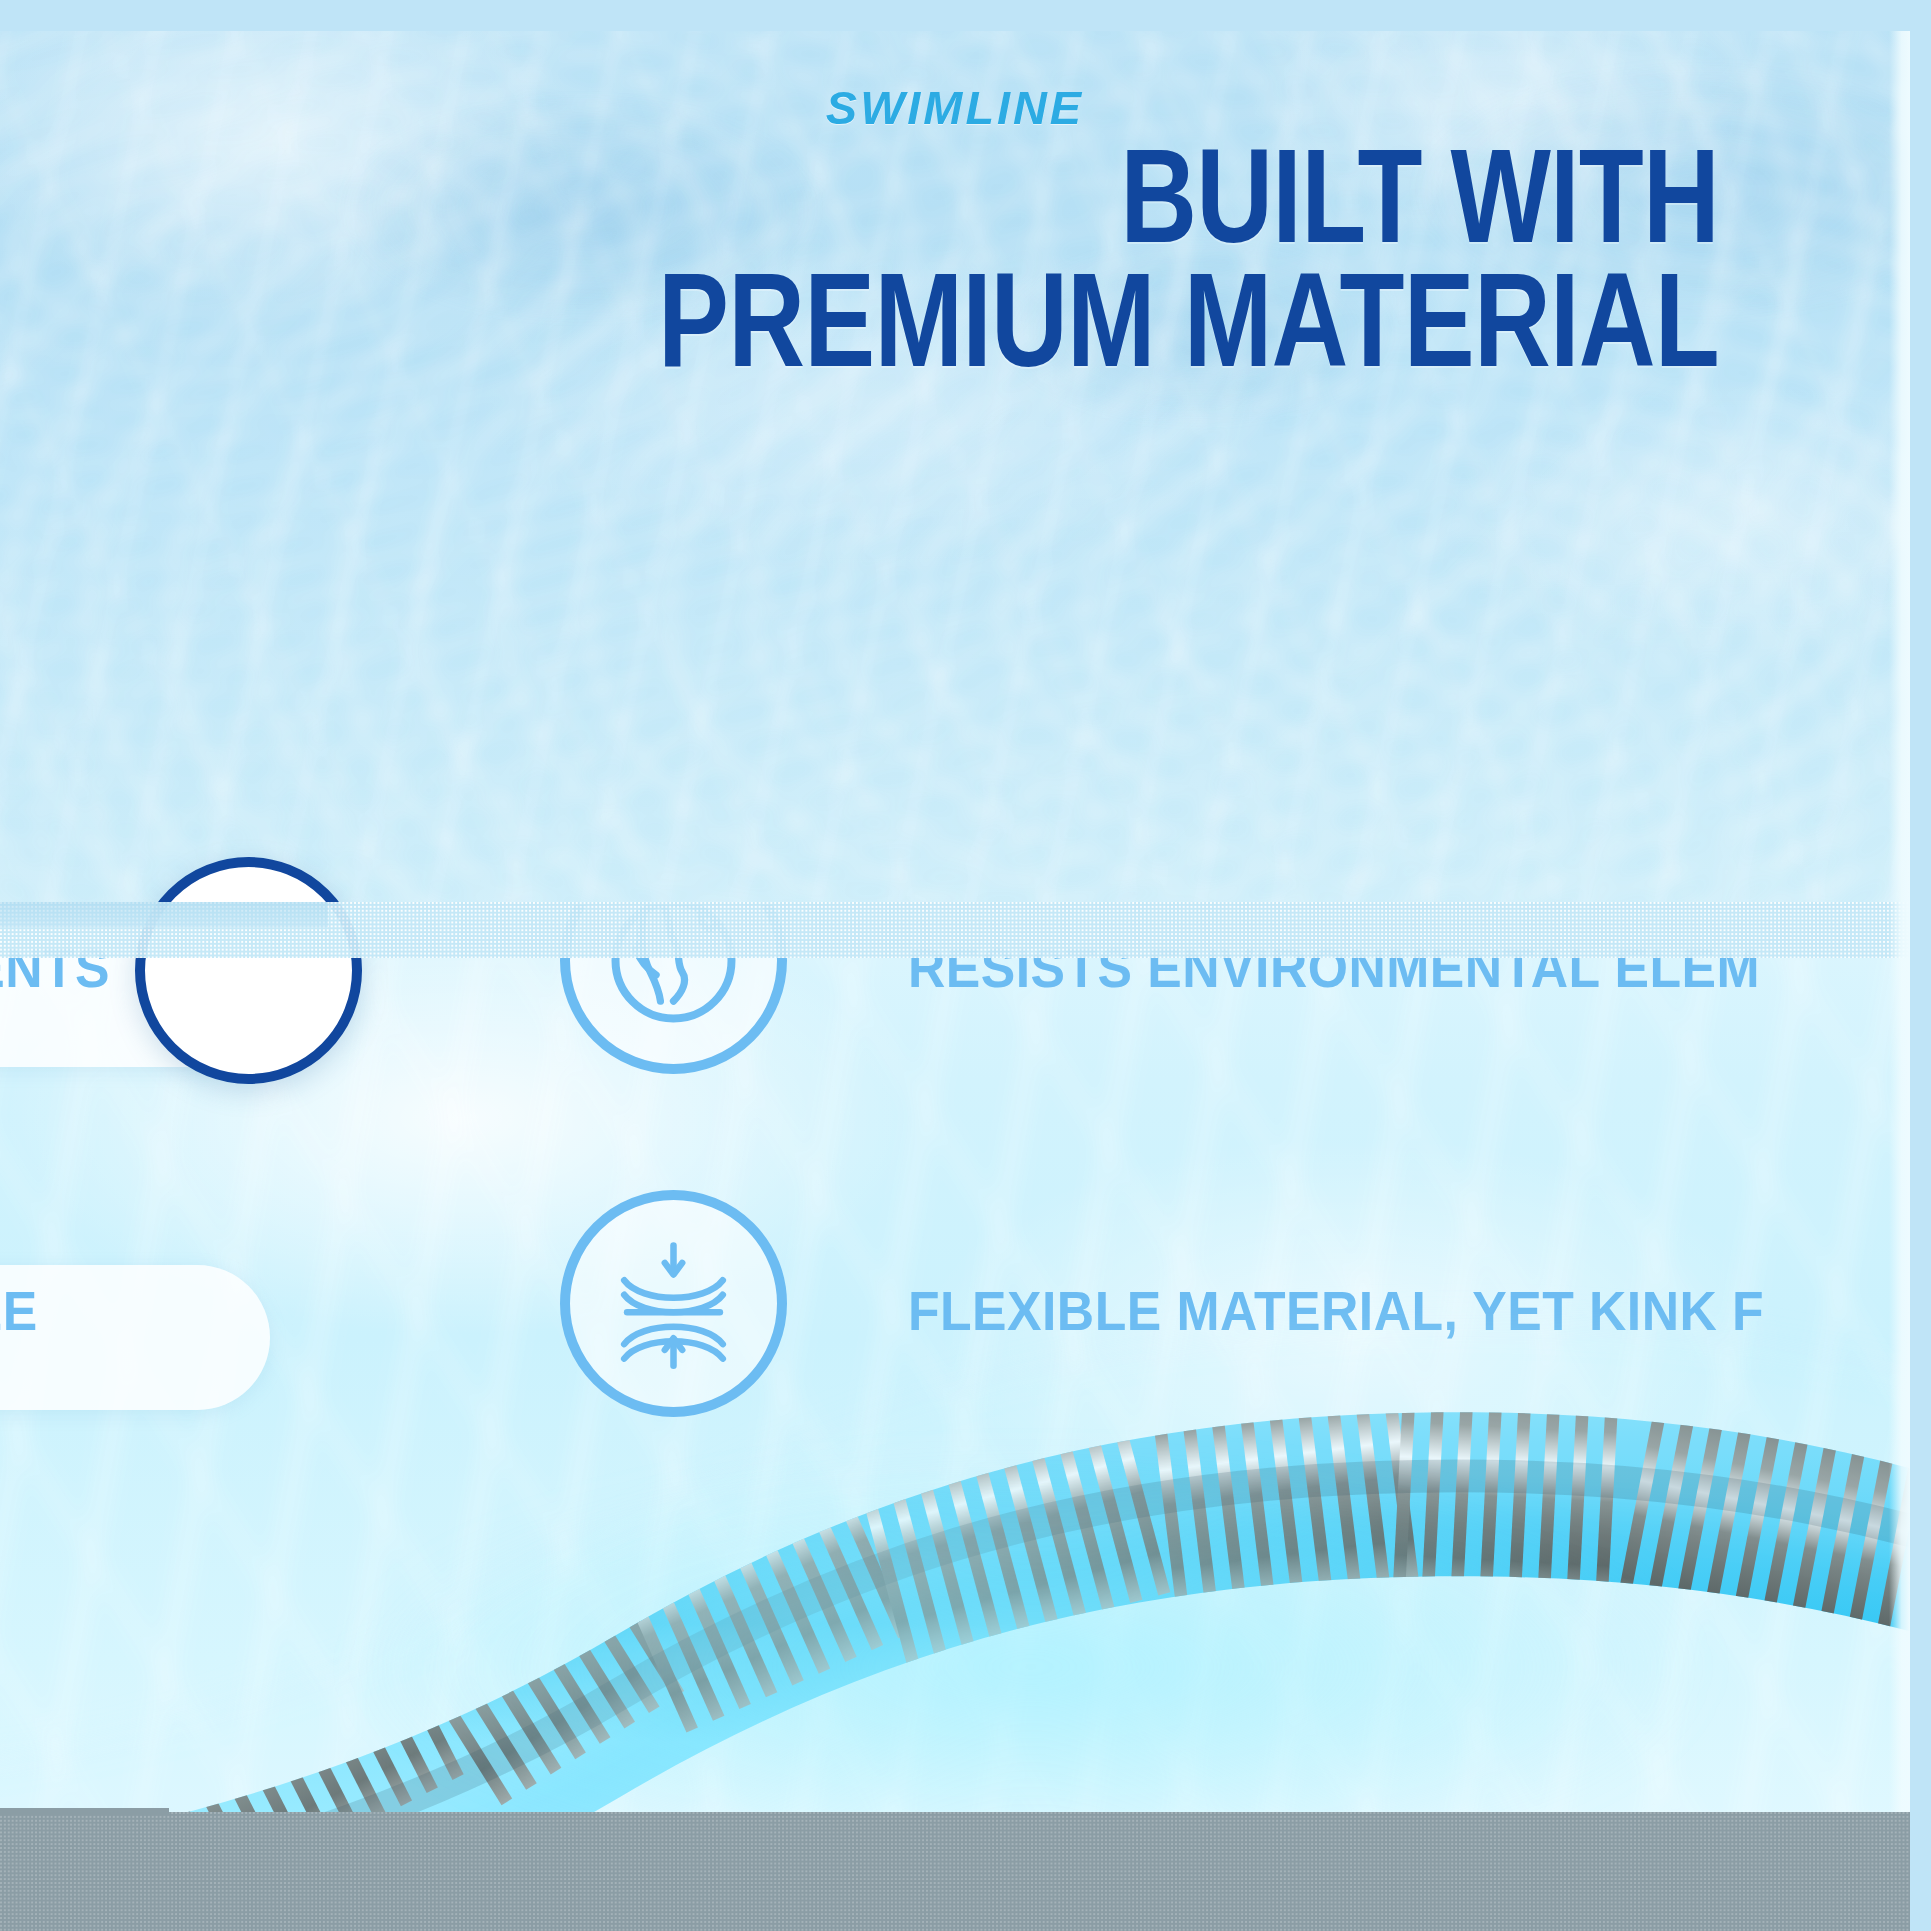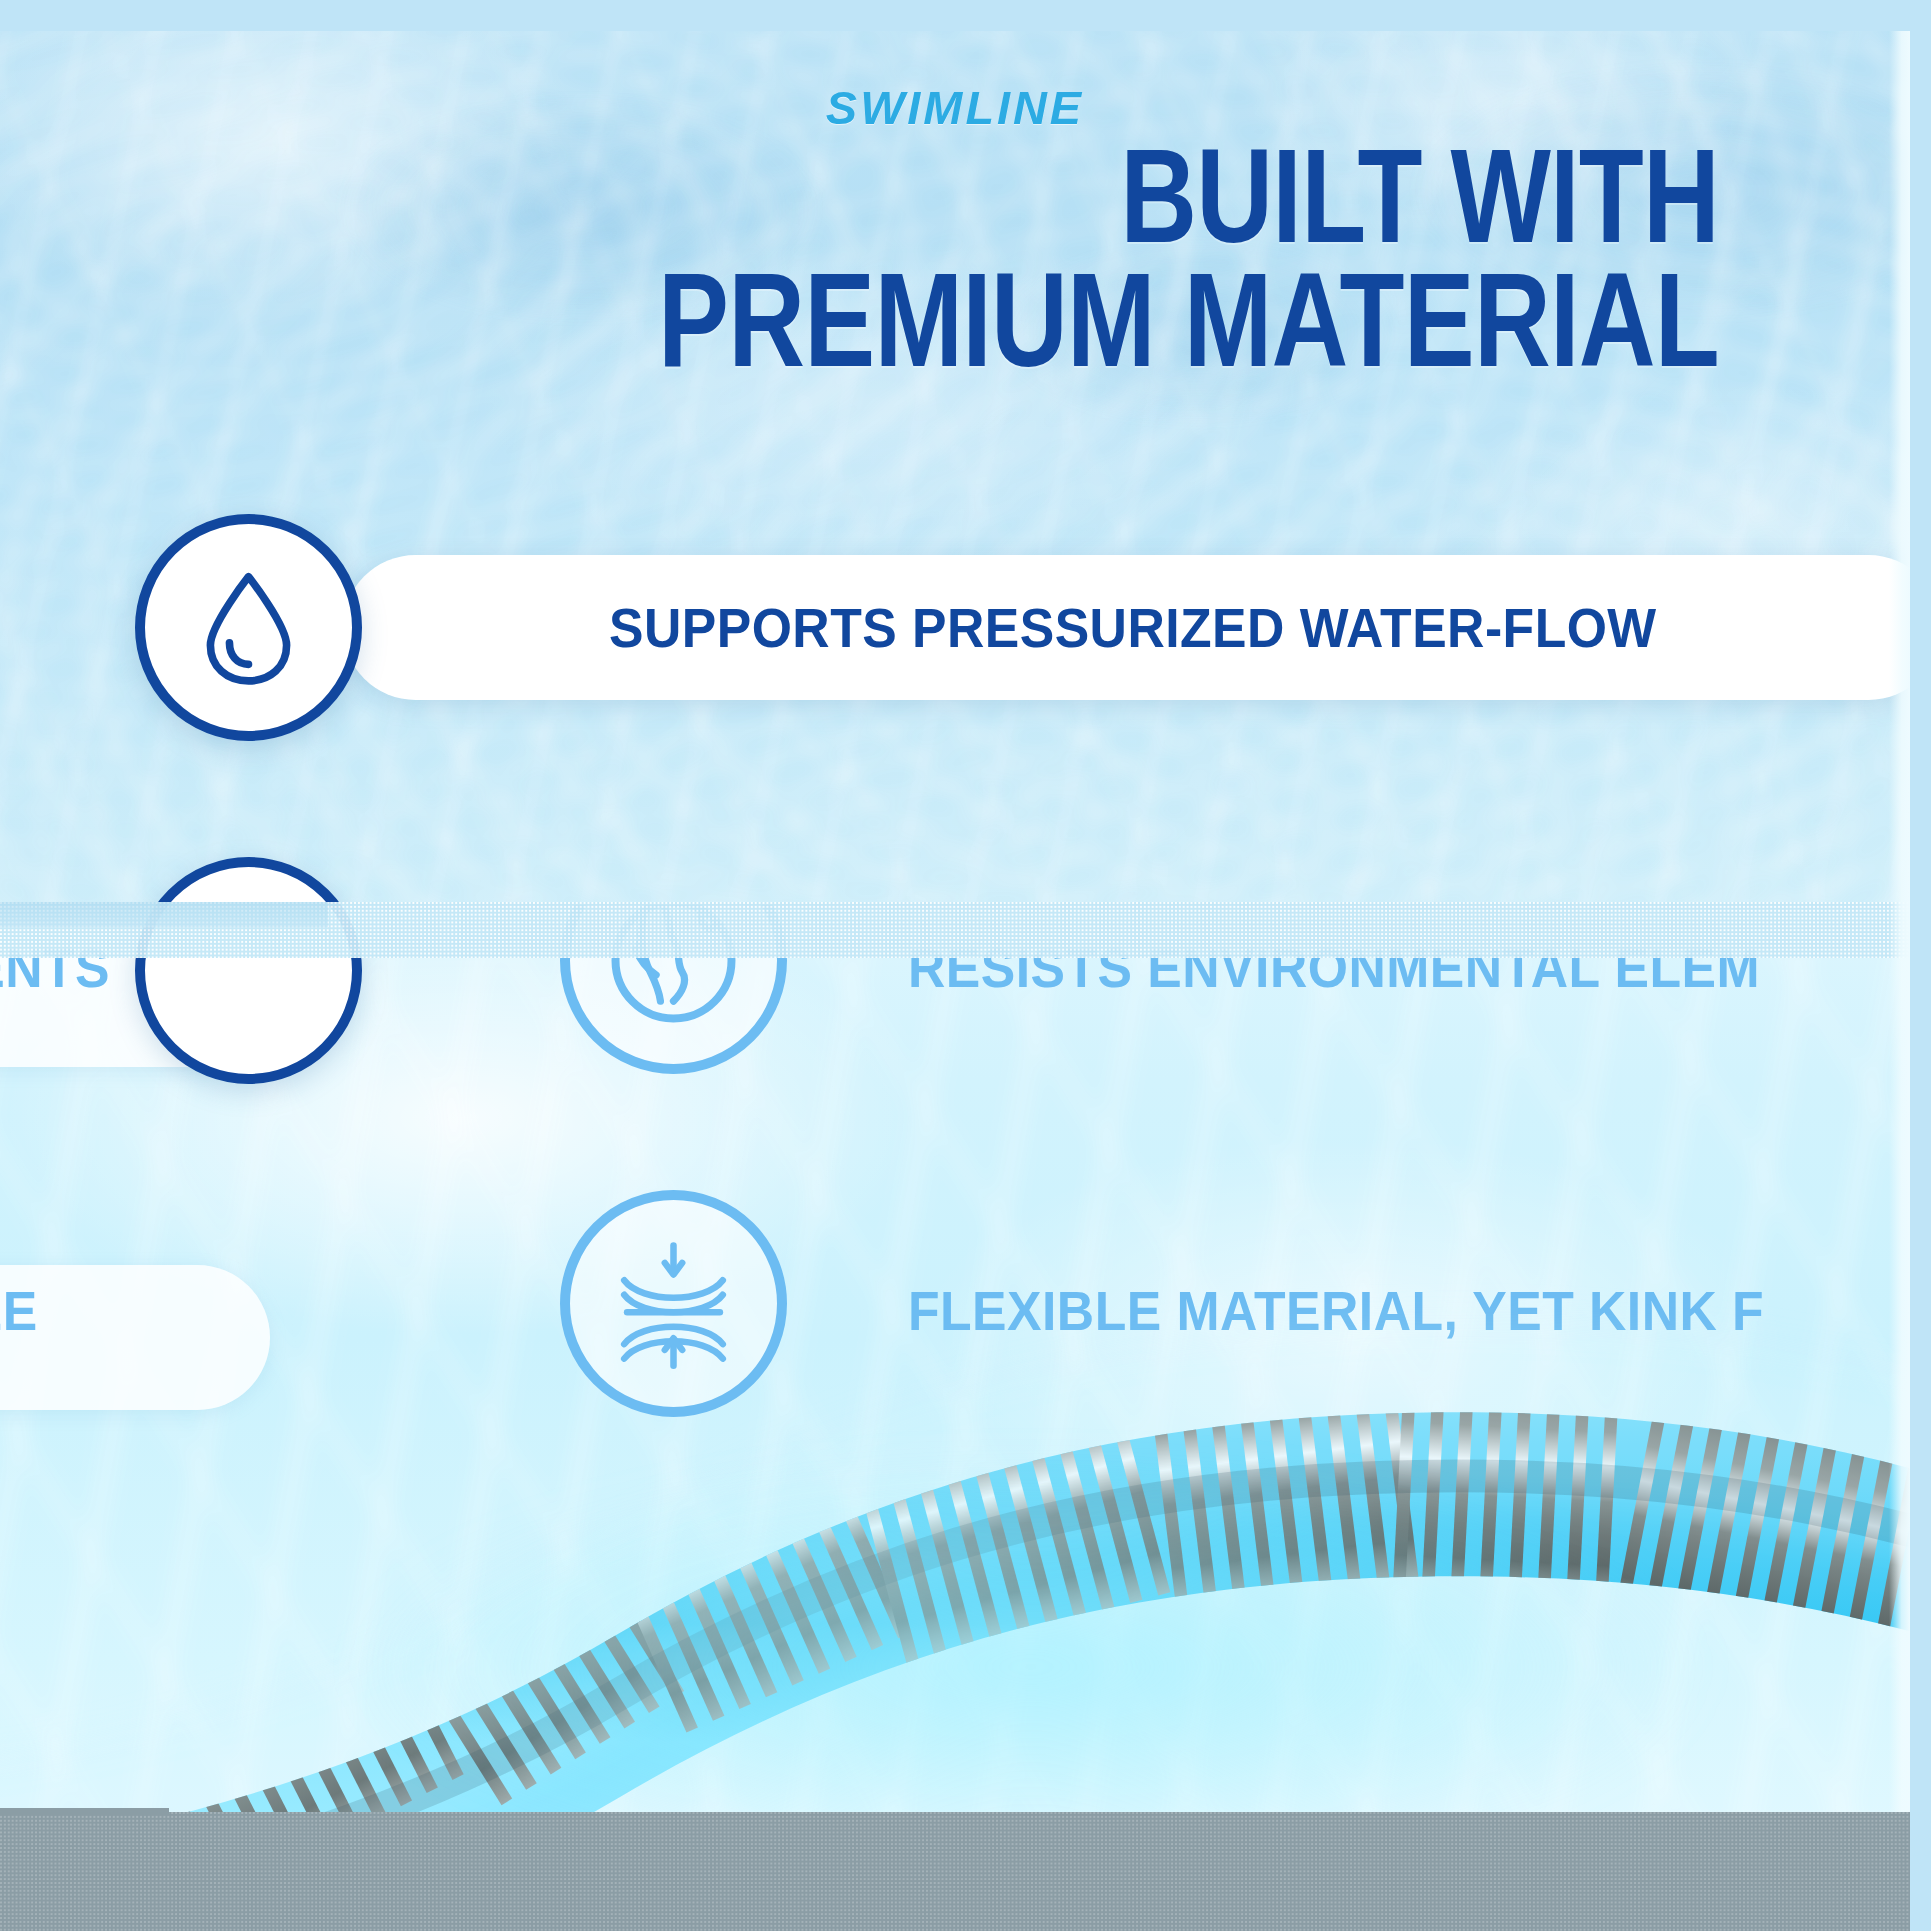--- a/index.html
+++ b/index.html
@@ -201,31 +201,20 @@
 
   <div class="logo">SWIMLINE</div>
 
   <div class="headline">
     <span class="l1">BUILT WITH</span>
     <span class="l2">PREMIUM MATERIAL</span>
   </div>
 
   <div class="icon-circle-peek"></div>
 
-  <div class="feature-front">
-    <div class="pill">
-      <span class="pill-text">SUPPORTS PRESSURIZED WATER-FLOW</span>
-    </div>
-    <div class="icon-circle">
-      <svg viewBox="0 0 100 100">
-        <path d="M50 10 C50 10, 20 48, 20 64 C20 81, 33 92, 50 92 C67 92, 80 81, 80 64 C80 48, 50 10, 50 10 Z" fill="none" stroke="#11479e" stroke-width="6" stroke-linejoin="round"></path>
-        <path d="M35 62 C35 72, 41 79, 50 79" fill="none" stroke="#11479e" stroke-width="6" stroke-linecap="round"></path>
-      </svg>
-    </div>
-  </div>
 
   <div class="ghost-panel">
     <div class="ghost-glow"></div>
     <div class="ghost-caustics"></div>
 
     <div class="ghost-row" style="top:-39px;">
       <div class="ghost-pill" style="left:-502px;top:56px;width:772px;"></div>
       <div class="ghost-text cut-left" style="left:-85px;top:70px;">MENTS</div>
 
       <div class="ghost-icon" style="left:560px;top:-19.3px;">

